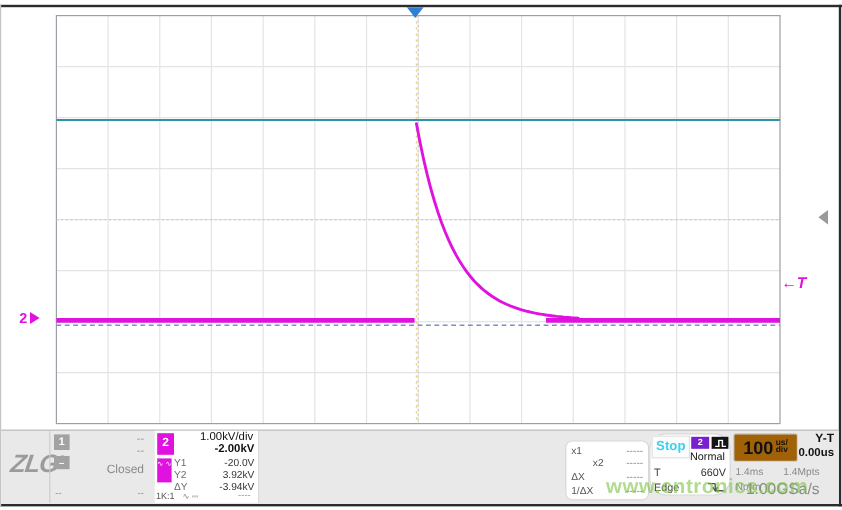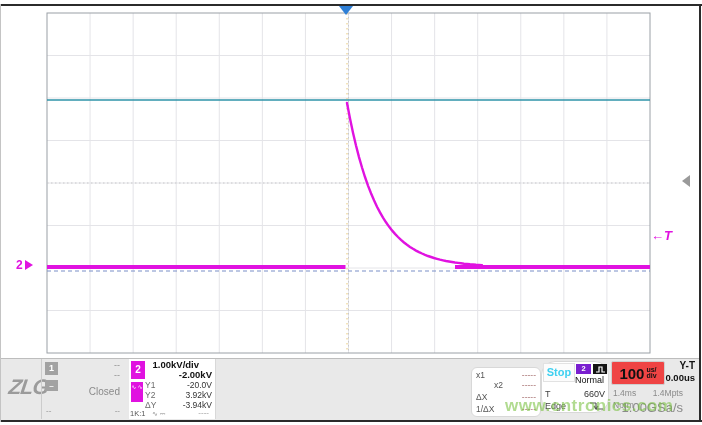--- a/index.html
+++ b/index.html
@@ -38,21 +38,21 @@
   .ch1 .v2{position:absolute;right:10px;top:11px;font-size:9px;color:#8f8f8f;}
   .ch1 .closed{position:absolute;right:10px;top:27px;font-size:10px;color:#8a8a8a;}
   .ch1 .b1{position:absolute;left:4px;bottom:4px;font-size:8px;color:#8f8f8f;}
   .ch1 .b2{position:absolute;right:10px;bottom:4px;font-size:8px;color:#8f8f8f;}
 
   .ch2{position:absolute;left:128px;top:0;width:86px;height:60px;background:#fff;border-right:1px solid #d8d8d8;}
   .ch2 .badge2{position:absolute;left:2px;top:2px;width:14px;height:18px;background:#e012e0;
         font-size:10px;line-height:18px;}
   .ch2 .subbadge{position:absolute;left:2px;top:23px;width:12px;height:20px;background:#e012e0;
         color:#fff;font-size:6px;line-height:7px;text-align:center;padding-top:2px;box-sizing:border-box;}
-  .ch2 .scale{position:absolute;right:16px;top:0;font-size:9.5px;font-weight:bold;color:#111;}
+  .ch2 .scale{position:absolute;right:4px;top:0;font-size:9.5px;font-weight:normal;color:#111;}
   .ch2 .offset{position:absolute;right:3px;top:10px;font-size:9.5px;font-weight:bold;color:#111;}
   .ch2 .crow{position:absolute;left:16px;right:3px;height:10px;font-size:8.5px;}
   .ch2 .crow .lbl{position:absolute;left:0;color:#6b6b6b;}
   .ch2 .crow .val{position:absolute;right:0;color:#333;}
   .ch2 .probe{position:absolute;left:1px;bottom:1px;font-size:7.5px;color:#555;}
   .ch2 .pglyphs{position:absolute;left:23px;bottom:1px;font-size:7px;color:#888;}
   .ch2 .pdash{position:absolute;right:6px;bottom:2px;font-size:8px;color:#9a9a9a;}
 
   .xcur{position:absolute;left:470px;top:8px;width:68px;height:48px;background:#ffffff;
         border:1px solid #d8d8d8;border-radius:6px;}
@@ -67,21 +67,21 @@
   .trig .src{position:absolute;left:34px;top:2px;width:15px;height:10px;background:#7a1fd0;
         font-size:7.5px;line-height:10px;}
   .trig .edgebadge{position:absolute;left:51px;top:2px;width:14px;height:10px;background:#141414;
         display:flex;align-items:center;justify-content:center;}
   .trig .mode{position:absolute;left:33px;top:13px;font-size:9px;color:#111;}
   .trig .trow{position:absolute;left:3px;right:3px;height:10px;font-size:9px;}
   .trig .lbl{position:absolute;left:0;color:#444;}
   .trig .val{position:absolute;right:0;color:#333;}
 
   .tb{position:absolute;left:610px;top:0;width:88px;height:60px;}
-  .tb .scalebox{position:absolute;left:0;top:2px;width:52px;height:22px;background:#ef4444;
+  .tb .scalebox{position:absolute;left:0;top:2px;width:52px;height:22px;background:#a16207;
         border:1px solid #cfcfcf;border-radius:2px;display:flex;align-items:center;justify-content:center;gap:2px;}
   .tb .num{font-size:15px;font-weight:bold;color:#111;}
   .tb .unit{display:flex;flex-direction:column;font-size:7px;font-weight:bold;color:#111;line-height:6.5px;}
   .tb .yt{position:absolute;right:4px;top:1px;font-size:10px;font-weight:bold;color:#111;}
   .tb .delay{position:absolute;right:4px;top:13px;font-size:9.5px;font-weight:bold;color:#111;padding-left:12px;}
   .tb .r1l{position:absolute;left:2px;top:29px;font-size:8.5px;color:#8a8a8a;}
   .tb .r1r{position:absolute;right:16px;top:29px;font-size:8.5px;color:#8a8a8a;}
   .tb .r2l{position:absolute;left:2px;top:41px;font-size:8.5px;color:#8a8a8a;}
   .tb .r2r{position:absolute;right:16px;top:41px;font-size:13px;color:#8a8a8a;}
 

